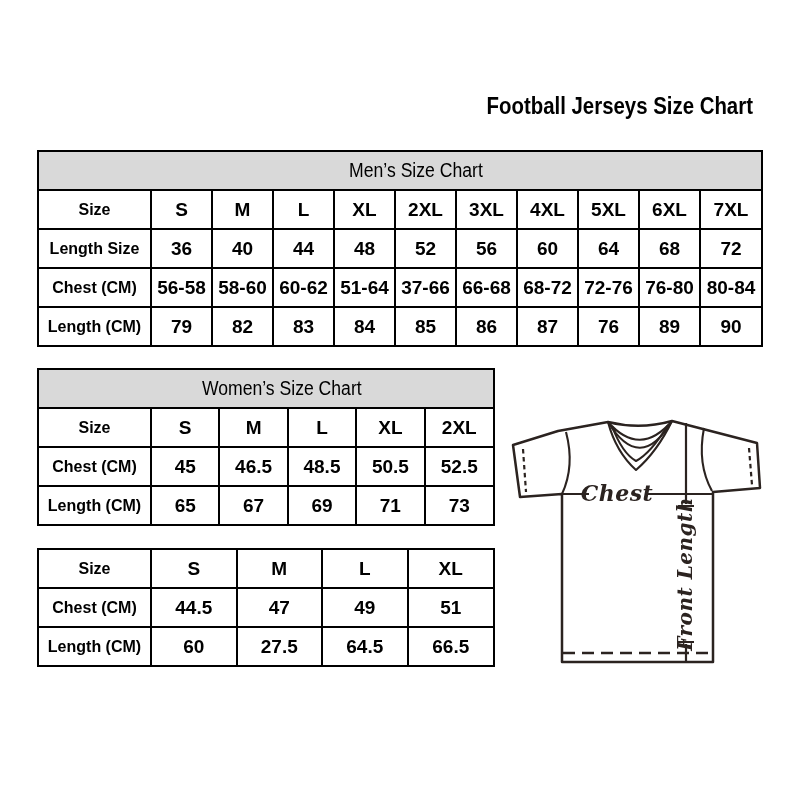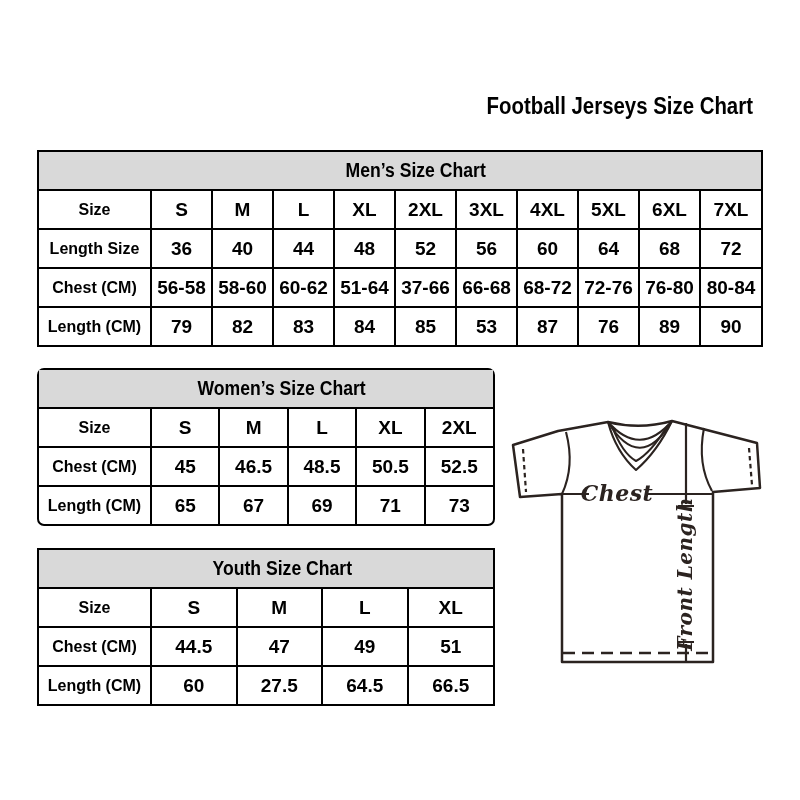--- a/index.html
+++ b/index.html
@@ -18,26 +18,26 @@
   .title{
     position:absolute;left:0;top:92px;width:776px;margin:0;
     text-align:right;font-size:24px;font-weight:700;line-height:28px;
   }
   .title .cx{display:inline-block;transform:scaleX(0.85);transform-origin:center;}
   .chart{
     position:absolute;box-sizing:border-box;background:#fff;
     border:2px solid var(--line);
   }
   .chart.mens{left:37px;top:150px;width:726px;}
-  .chart.womens{left:37px;top:368px;width:458px;border-radius:7px;}
+  .chart.womens{left:37px;top:368px;width:458px;}
   .chart.youth{left:37px;top:548px;width:458px;}
   .chart-header{
     height:37px;display:flex;align-items:center;justify-content:center;
     background:var(--header-bg);border-bottom:2.5px solid var(--line);
-    font-size:20px;font-weight:700;padding-left:32px;
+    font-size:20px;font-weight:400;padding-left:32px;
   }
   .chart-header .cx{display:inline-block;transform:scaleX(0.88);transform-origin:center;}
   table{width:100%;border-collapse:collapse;table-layout:fixed;border:hidden;padding-left:8px;}
   td{
     border:2px solid var(--line);height:37px;padding:0;
     text-align:center;vertical-align:middle;
     font-weight:700;font-size:19px;color:var(--text);
   }
   td.rowlabel{font-size:16px;}
   td:first-child{width:111px;}
@@ -107,21 +107,21 @@
             <td>76-80</td>
             <td>80-84</td>
           </tr>
           <tr>
             <td class="rowlabel">Length (CM)</td>
             <td>79</td>
             <td>82</td>
             <td>83</td>
             <td>84</td>
             <td>85</td>
-            <td>53</td>
+            <td>86</td>
             <td>87</td>
             <td>76</td>
             <td>89</td>
             <td>90</td>
           </tr>
         </tbody>
     </table>
   </section>
 
   <section class="chart womens">
@@ -152,23 +152,20 @@
             <td>67</td>
             <td>69</td>
             <td>71</td>
             <td>73</td>
           </tr>
         </tbody>
     </table>
   </section>
 
   <section class="chart youth">
-    <div class="chart-header">
-        <span class="cx">Youth Size Chart</span>
-      </div>
     <table>
       <tbody>
           <tr>
             <td class="rowlabel">Size</td>
             <td>S</td>
             <td>M</td>
             <td>L</td>
             <td>XL</td>
           </tr>
           <tr>

